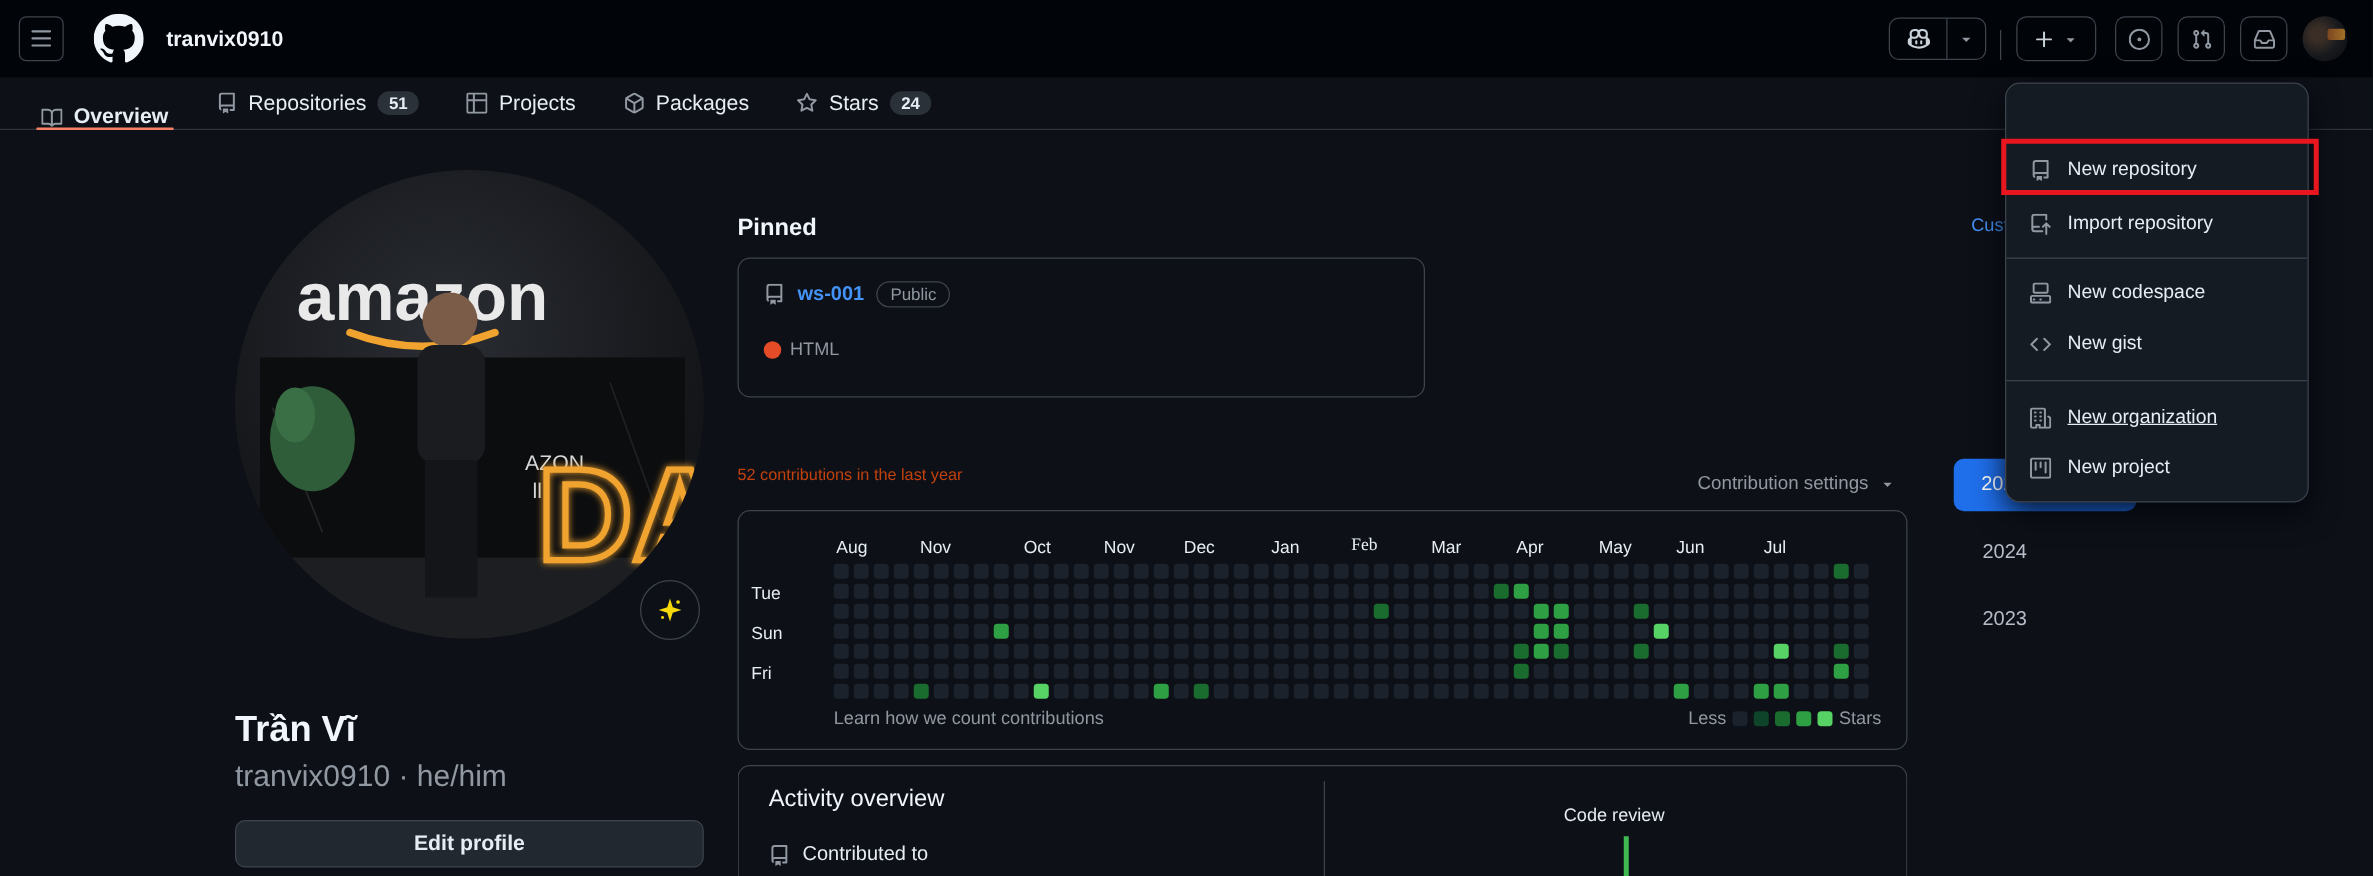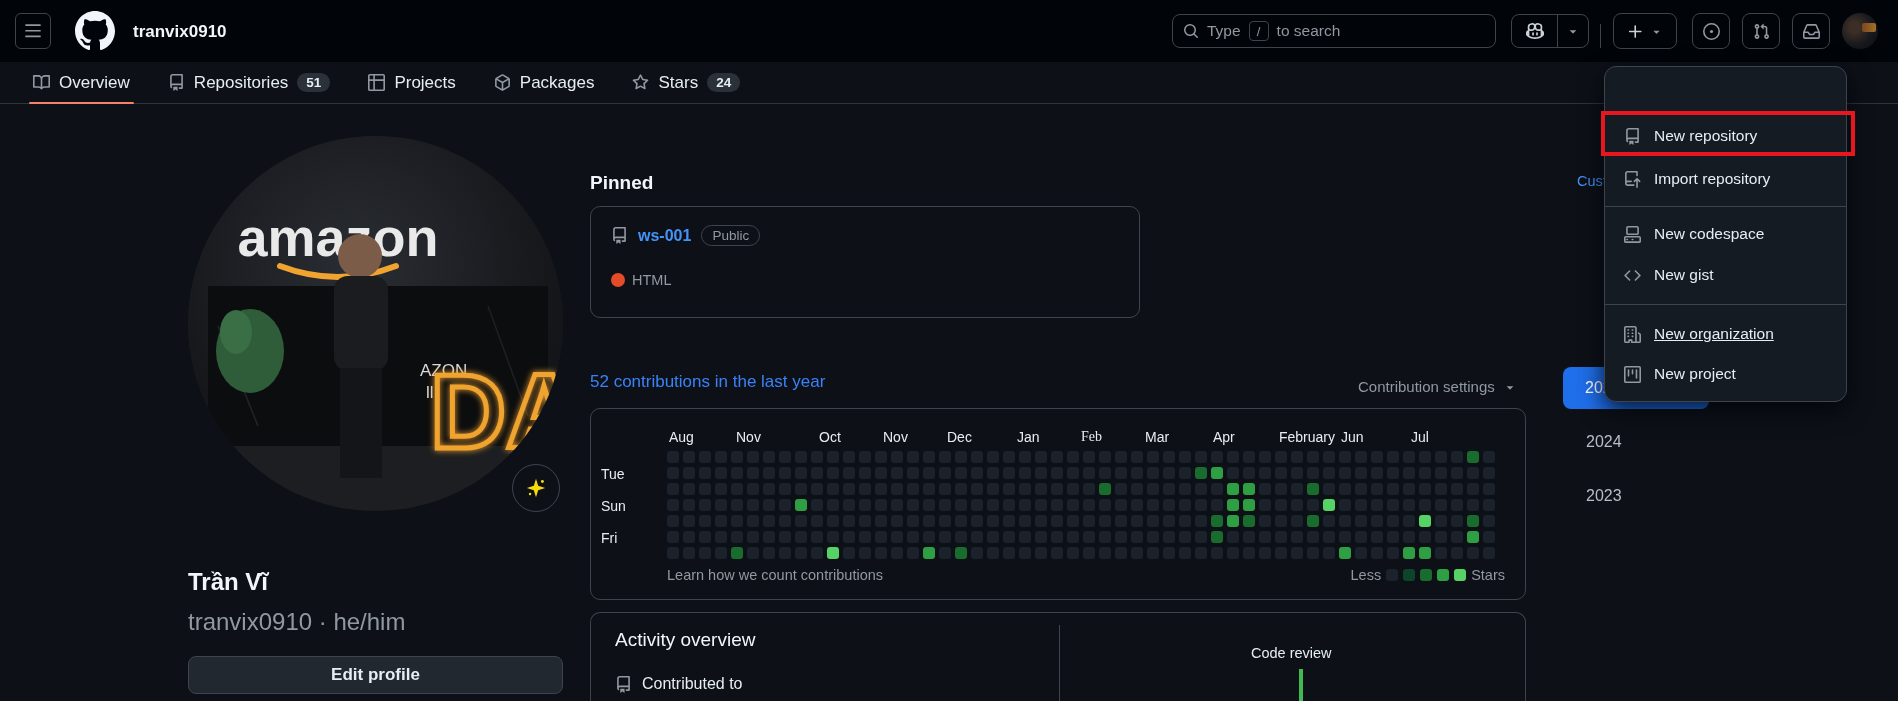--- a/index.html
+++ b/index.html
@@ -21,42 +21,42 @@
   .iconbtn { position:absolute; top:13px; height:36px; border:1px solid #3d444d; border-radius:8px; display:flex; align-items:center; justify-content:center; color:#9198a1; cursor:pointer; }
   .plus-btn { left:1613px; width:64px; gap:6px; }
   .hdr-avatar { position:absolute; left:1842px; top:13px; width:36px; height:36px; border-radius:50%; overflow:hidden; cursor:pointer;
     background:radial-gradient(circle at 35% 40%, #3a2e26 0 18%, #17191d 55%, #0b0c0e 100%); }
   .hdr-avatar::after { content:""; position:absolute; left:55%; top:28%; width:40%; height:26%; background:linear-gradient(90deg,#a3541f,#f0a32e); opacity:.65; border-radius:2px; }
 
   
   .tabs { position:absolute; left:0; top:62px; width:1898px; height:42px; border-bottom:1px solid #2f353d; display:flex; align-items:stretch; padding-left:33px; gap:38px; background:#0d1117; }
   .tab { display:flex; align-items:center; gap:9px; color:#e6edf3; font-size:17px; position:relative; cursor:pointer; }
   .tab .ticon { color:#9198a1; display:flex; }
-  .tab.active { font-weight:normal; }
+  .tab.active { font-weight:bold;align-items:flex-end; }
   .tab.active::after { content:""; position:absolute; left:-4px; right:-4px; bottom:-1px; height:2px; background:#f78166; border-radius:3px; }
   .count-badge { background:rgba(101,108,118,.35); color:#e6edf3; font-size:13.5px; font-weight:bold; border-radius:999px; padding:2px 9px; }
 
   
   .avatar-wrap { position:absolute; left:188px; top:136px; width:375px; height:375px; border-radius:50%; overflow:hidden; background:#15171a; }
   .status-badge { position:absolute; left:512px; top:464px; width:48px; height:48px; border-radius:50%; background:#0d1117; border:1px solid #3d444d; display:flex; align-items:center; justify-content:center; cursor:pointer; }
-  .p-name { position:absolute; left:188px; top:568px; font-size:24px; font-weight:bold; color:#f0f6fc; }
+  .p-name { position:absolute; left:188px; top:568px; font-size:29px; font-weight:bold; color:#f0f6fc; }
   .p-login { position:absolute; left:188px; top:608px; font-size:24px; color:#9198a1; font-weight:300; }
   .edit-btn { position:absolute; left:188px; top:656px; width:375px; height:38px; background:#212830; border:1px solid #3d444d; border-radius:8px; color:#e6edf3; font-size:17px; font-weight:bold; display:flex; align-items:center; justify-content:center; cursor:pointer; }
 
   
   .pinned-h { position:absolute; left:590px; top:172px; font-size:19px; font-weight:600; color:#f0f6fc; }
   .pinned-card { position:absolute; left:590px; top:206px; width:550px; height:112px; border:1px solid #3d444d; border-radius:10px; padding:18px 20px; }
   .pin-row1 { display:flex; align-items:center; gap:10px; }
   .repo-link { color:#4493f8; font-size:16px; font-weight:bold; cursor:pointer; }
   .pub-pill { border:1px solid #3d444d; color:#9198a1; border-radius:999px; font-size:13.5px; padding:2px 10px; }
   .pin-row2 { display:flex; align-items:center; gap:7px; margin-top:26px; color:#9198a1; font-size:14.5px; }
   .lang-dot { width:14px; height:14px; border-radius:50%; }
 
   
-  .contrib-h { position:absolute; left:590px; top:372px; font-size:17px; color:#3b82f6; }
+  .contrib-h { position:absolute; left:590px; top:372px; font-size:13px; color:#c2410c; }
   .contrib-settings { position:absolute; left:1358px; top:378px; color:#9198a1; font-size:15px; display:flex; align-items:center; gap:8px; cursor:pointer; }
   .graph-card { position:absolute; left:590px; top:408px; width:936px; height:192px; border:1px solid #3d444d; border-radius:10px; }
   .month-label { position:absolute; top:20px; font-size:14px; color:#e6edf3; }
   .day-label { position:absolute; font-size:14px; color:#e6edf3; width:60px; text-align:left; left:10px; }
   .cgrid-cell { position:absolute; width:12px; height:12px; border-radius:3px; }
   .graph-foot { position:absolute; left:0; right:0; top:158px; display:flex; justify-content:space-between; padding:0 20px 0 76px; align-items:center; color:#9198a1; font-size:14.5px; }
   .legend { display:flex; align-items:center; gap:5px; }
   .legend .lcell { width:12px; height:12px; border-radius:3px; }
 
   
@@ -92,28 +92,20 @@
           <path d="M1 2.75A.75.75 0 0 1 1.75 2h12.5a.75.75 0 0 1 0 1.5H1.75A.75.75 0 0 1 1 2.75Zm0 5A.75.75 0 0 1 1.75 7h12.5a.75.75 0 0 1 0 1.5H1.75A.75.75 0 0 1 1 7.75ZM1.75 12h12.5a.75.75 0 0 1 0 1.5H1.75a.75.75 0 0 1 0-1.5Z"></path>
         </svg>
     </div>
     <div class="gh-logo">
       <svg class="ico" width="40" height="40" viewBox="0 0 16 16" fill="currentColor">
           <path d="M8 0c4.42 0 8 3.58 8 8a8.013 8.013 0 0 1-5.45 7.59c-.4.08-.55-.17-.55-.38 0-.27.01-1.13.01-2.2 0-.75-.25-1.23-.54-1.48 1.78-.2 3.65-.88 3.65-3.95 0-.88-.31-1.59-.82-2.15.08-.2.36-1.02-.08-2.12 0 0-.67-.22-2.2.82-.64-.18-1.32-.27-2-.27-.68 0-1.36.09-2 .27-1.53-1.03-2.2-.82-2.2-.82-.44 1.1-.16 1.92-.08 2.12-.51.56-.82 1.28-.82 2.15 0 3.06 1.86 3.75 3.64 3.95-.23.2-.44.55-.51 1.07-.46.21-1.61.55-2.33-.66-.15-.24-.6-.83-1.23-.82-.67.01-.27.38.01.53.34.19.73.9.82 1.13.16.45.68 1.31 2.69.94 0 .67.01 1.3.01 1.49 0 .21-.15.45-.55.38A7.995 7.995 0 0 1 0 8c0-4.42 3.58-8 8-8Z"></path>
         </svg>
     </div>
     <span class="hdr-user">tranvix0910</span>
 
-    <div class="searchbox">
-      <svg class="ico" width="16" height="16" viewBox="0 0 16 16" fill="#9198a1">
-          <path d="M10.68 11.74a6 6 0 0 1-7.922-8.982 6 6 0 0 1 8.982 7.922l3.04 3.04a.749.749 0 0 1-.326 1.275.749.749 0 0 1-.734-.215ZM11.5 7a4.499 4.499 0 1 0-8.997 0A4.499 4.499 0 0 0 11.5 7Z"></path>
-        </svg>
-      <span>Type</span>
-      <span class="slashkey">/</span>
-      <span>to search</span>
-    </div>
 
     <div class="copilot-btn">
       <span class="half1">
         <svg class="ico" width="18" height="18" viewBox="0 0 16 16" fill="#c9d1d9">
             <path d="M7.998 15.035c-4.562 0-7.873-2.914-7.998-3.749V9.338c.085-.628.677-1.686 1.588-2.065.013-.07.024-.143.036-.218.029-.183.06-.384.126-.612-.201-.508-.254-1.084-.254-1.656 0-.87.128-1.769.693-2.484.579-.733 1.494-1.124 2.724-1.261 1.206-.134 2.262.034 2.944.765.05.053.096.108.139.165.043-.057.094-.112.143-.165.682-.731 1.738-.899 2.944-.765 1.23.137 2.145.528 2.724 1.261.566.715.693 1.614.693 2.484 0 .572-.053 1.148-.254 1.656.066.228.098.429.126.612.012.076.024.148.037.218.924.385 1.522 1.471 1.591 2.095v1.872c0 .766-3.351 3.795-8.002 3.795Zm0-1.485c2.28 0 4.584-1.11 5.002-1.433V7.862l-.023-.116c-.49.21-1.075.291-1.727.291-1.146 0-2.059-.327-2.71-.991A3.222 3.222 0 0 1 8 6.303a3.24 3.24 0 0 1-.544.743c-.65.664-1.563.991-2.71.991-.652 0-1.236-.081-1.727-.291l-.023.116v4.255c.419.323 2.722 1.433 5.002 1.433ZM6.762 2.83c-.193-.206-.637-.413-1.682-.297-1.019.113-1.479.404-1.713.7-.247.312-.369.789-.369 1.554 0 .793.129 1.171.308 1.371.162.181.519.379 1.442.379.853 0 1.339-.235 1.638-.54.315-.322.527-.827.617-1.553.117-.935-.037-1.395-.241-1.614Zm4.155-.297c-1.044-.116-1.488.091-1.681.297-.204.219-.359.679-.242 1.614.091.726.303 1.231.618 1.553.299.305.784.54 1.638.54.922 0 1.28-.198 1.442-.379.179-.2.308-.578.308-1.371 0-.765-.123-1.242-.37-1.554-.233-.296-.693-.587-1.713-.7Z"></path>
             <path d="M6.25 9.037a.75.75 0 0 1 .75.75v1.501a.75.75 0 0 1-1.5 0V9.787a.75.75 0 0 1 .75-.75Zm4.25.75v1.501a.75.75 0 0 1-1.5 0V9.787a.75.75 0 0 1 1.5 0Z"></path>
           </svg>
       </span>
       <span class="half2">
         <svg class="ico" width="14" height="14" viewBox="0 0 16 16" fill="#9198a1">
@@ -268,21 +260,21 @@
     <div id="monthRow">
         <span class="month-label" style="left: 78px;">Aug</span>
         <span class="month-label" style="left: 145px;">Nov</span>
         <span class="month-label" style="left: 228px;">Oct</span>
         <span class="month-label" style="left: 292px;">Nov</span>
         <span class="month-label" style="left: 356px;">Dec</span>
         <span class="month-label" style="left: 426px;">Jan</span>
         <span class="month-label" style="left: 490px; font-family: Liberation Serif, serif;">Feb</span>
         <span class="month-label" style="left: 554px;">Mar</span>
         <span class="month-label" style="left: 622px;">Apr</span>
-        <span class="month-label" style="left: 688px;">February</span>
+        <span class="month-label" style="left: 688px;">May</span>
         <span class="month-label" style="left: 750px;">Jun</span>
         <span class="month-label" style="left: 820px;">Jul</span>
       </div>
     <div id="dayCol">
         <span class="day-label" style="top: 57px;">Tue</span>
         <span class="day-label" style="top: 89px;">Sun</span>
         <span class="day-label" style="top: 121px;">Fri</span>
       </div>
     <div id="cgrid">
         <div class="cgrid-cell" style="left: 76px; top: 42px; background: rgb(27, 34, 44);"></div>

